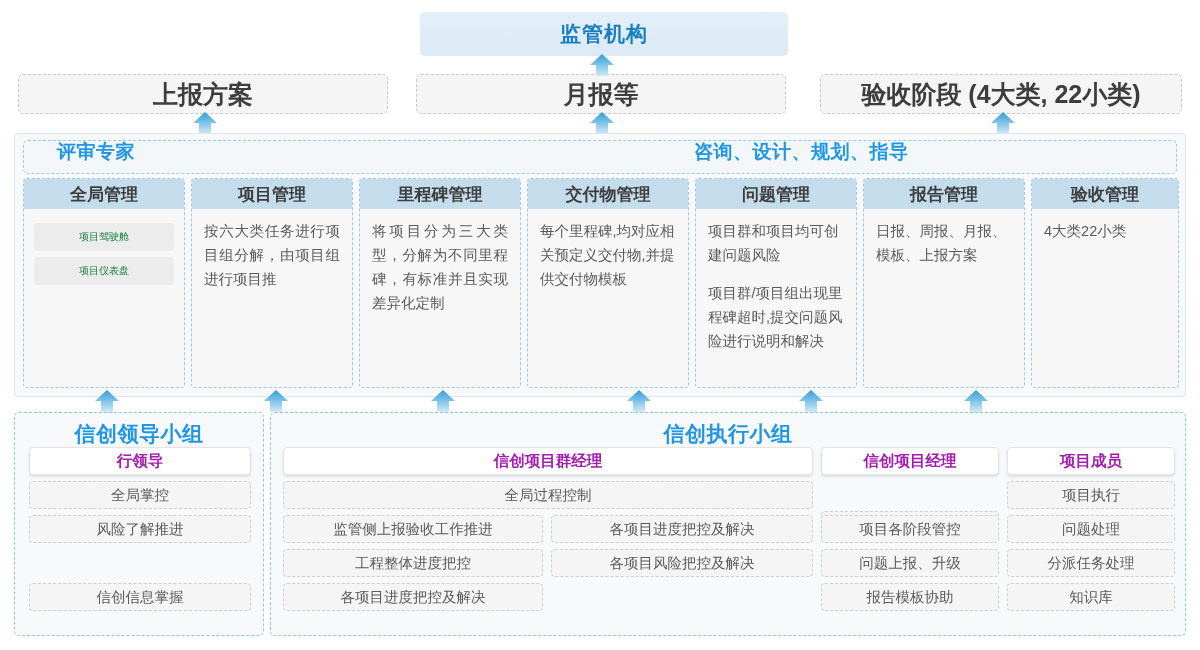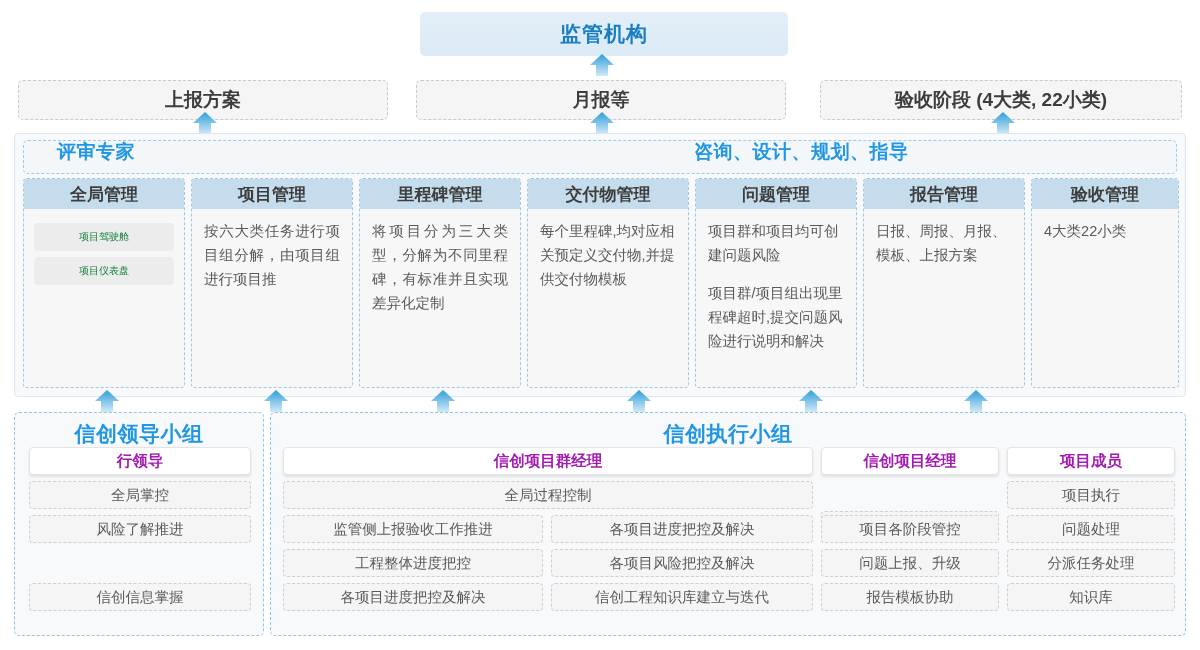--- a/index.html
+++ b/index.html
@@ -16,23 +16,23 @@
   .regulator{
     position:absolute;left:420px;top:12px;width:368px;height:44px;
     background:linear-gradient(#e4eff8,#dbeaf6);
     border-radius:5px;
     display:flex;align-items:center;justify-content:center;
     color:#1a7fc1;font-weight:bold;font-size:21px;letter-spacing:1px;
   }
 
   
   .reportbox{
-    position:absolute;top:80px;height:38px;
-    display:flex;align-items:center;justify-content:center;
-    color:#3d3d3d;font-size:19px;font-weight:bold;
+    position:absolute;top:74px;height:38px;
+    display:flex;align-items:center;justify-content:center;
+    color:#3d3d3d;font-size:25px;font-weight:bold;
     border:1px dashed #c9c9c9;border-radius:5px;background:#f5f5f5;
   }
   #rb0{left:18px;width:368px;}
   #rb1{left:416px;width:368px;}
   #rb2{left:820px;width:360px;}
 
   
   .arrow{position:absolute;width:26px;height:22px;}
   .arrow svg{display:block;width:26px;height:22px;}
 
@@ -269,21 +269,20 @@
       <span>信创项目群经理</span>
     </div>
     <div class="task" style="left:12px;top:68px;width:528px;">全局过程控制</div>
 
     <div class="task" style="left:12px;top:102px;width:258px;">监管侧上报验收工作推进</div>
     <div class="task" style="left:12px;top:136px;width:258px;">工程整体进度把控</div>
     <div class="task" style="left:12px;top:170px;width:258px;">各项目进度把控及解决</div>
 
     <div class="task" style="left:280px;top:102px;width:260px;">各项目进度把控及解决</div>
     <div class="task" style="left:280px;top:136px;width:260px;">各项目风险把控及解决</div>
-    <div class="task" style="left:280px;top:170px;width:260px;">信创工程知识库建立与迭代</div>
 
     <div class="role-card" style="left:550px;top:34px;width:176px;">
       <span>信创项目经理</span>
     </div>
     <div class="task" style="left:550px;top:68px;width:176px;margin-top:30px;">项目执行管理</div>
     <div class="task" style="left:550px;top:102px;width:176px;">项目各阶段管控</div>
     <div class="task" style="left:550px;top:170px;width:176px;">报告模板协助</div>
     <div class="task" style="left:550px;top:136px;width:176px;">问题上报、升级</div>
 
     <div class="role-card" style="left:736px;top:34px;width:166px;">

